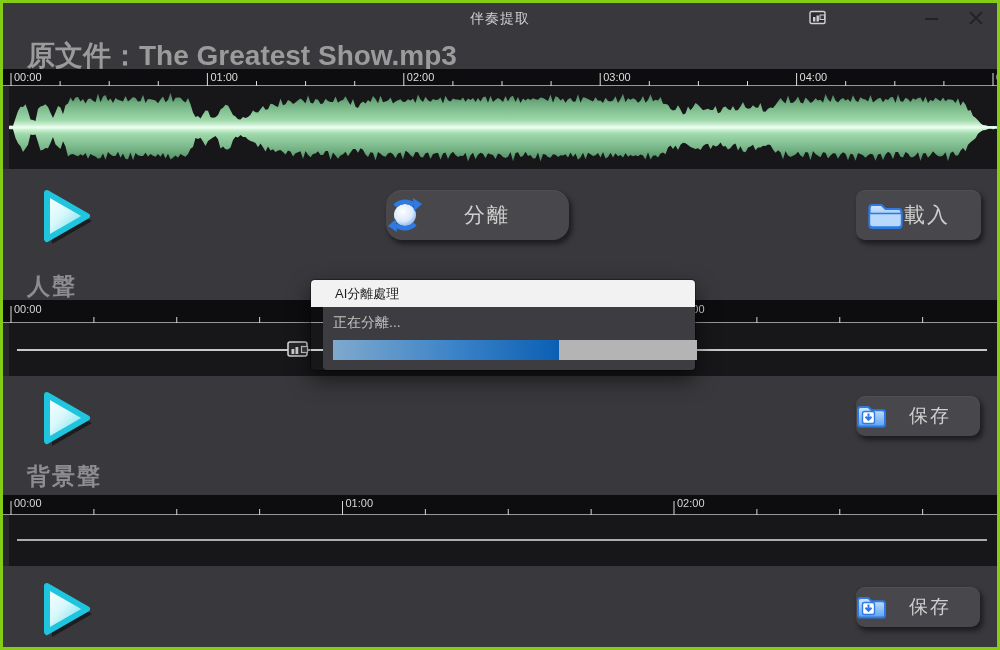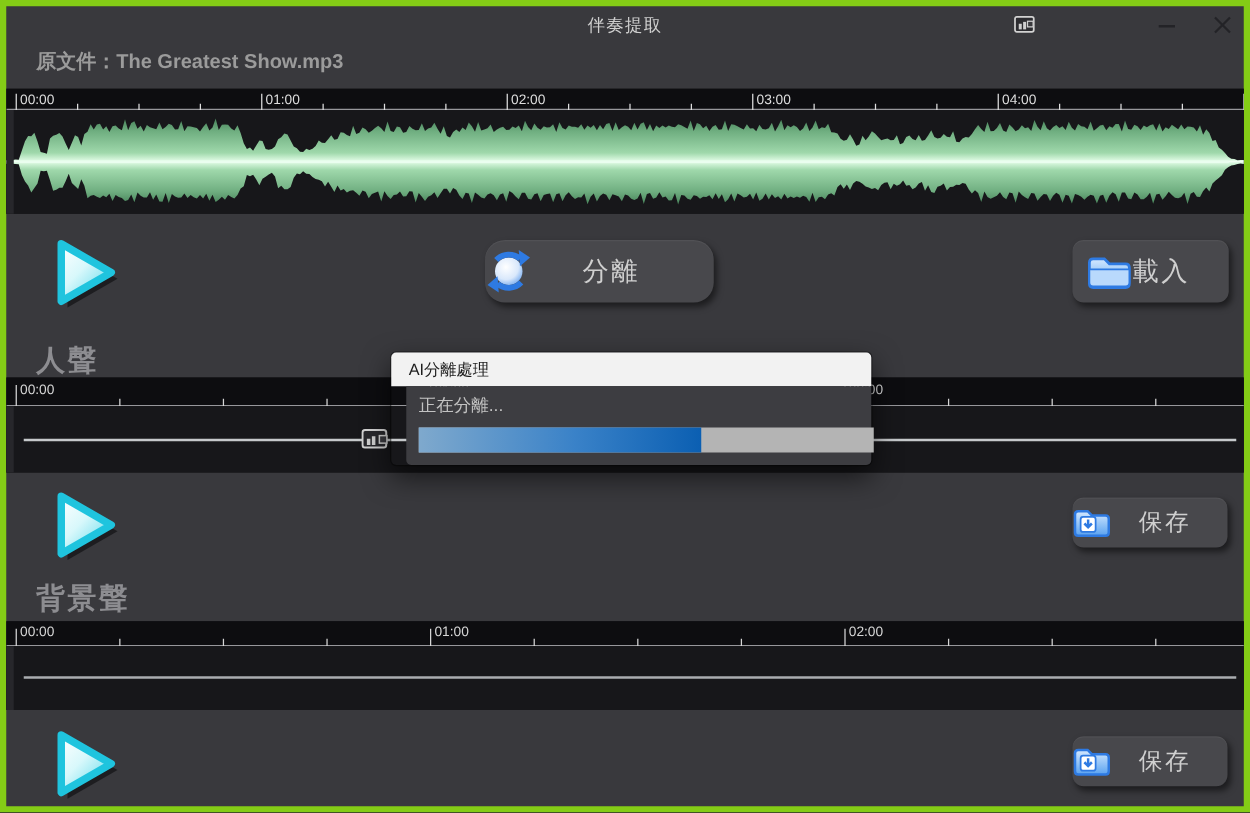--- a/index.html
+++ b/index.html
@@ -1,30 +1,30 @@
 <!DOCTYPE html>
 <html><head>
 <meta charset="utf-8">
 <style>
   * { margin:0; padding:0; box-sizing:border-box; }
   html,body { background:#222; }
   body { font-family:"Liberation Sans","DejaVu Sans",sans-serif; }
   #app {
     position:relative; width:1000px; height:650px; overflow:hidden;
-    background:#39393d; border:5px solid #84cc16;
+    background:#39393d; border:3px solid #84cc16;
   }
   
   .titlebar { position:absolute; left:0; top:0; width:100%; height:30px; }
   .titlebar .title { position:absolute; left:0; top:7px; width:100%; text-align:center;
     color:#cfcfcf; font-size:14px; letter-spacing:1px; }
   .tb-appicon { position:absolute; left:806px; top:7px; }
   .tb-min { position:absolute; left:920px; top:6px; width:18px; height:18px; cursor:default; }
   .tb-close { position:absolute; left:964px; top:6px; width:18px; height:18px; cursor:default; }
   
-  .src-label { position:absolute; left:24px; top:34px; font-size:16px; font-weight:600; color:#9b9b9b; }
+  .src-label { position:absolute; left:24px; top:34px; font-size:28px; font-weight:600; color:#9b9b9b; }
   
   .track { position:absolute; left:0; width:1000px; background:#141417; }
   .track .ruler { display:block; background:#0d0d10; }
   .track-src { top:66px; height:100px; }
   .wave-area { position:relative; width:1000px; height:83px; background:#17171a; }
   .track-voc { top:297px; height:76px; }
   .track-bg  { top:492px; height:71px; }
   .empty-area { position:relative; width:1000px; background:#17171a; }
   .track-voc .empty-area { height:53px; }
   .track-bg  .empty-area { height:51px; }
@@ -47,21 +47,21 @@
   .btn-load { left:853px; top:187px; width:125px; height:50px; padding-left:11px; }
   .btn-save { left:853px; width:124px; height:40px; padding-left:0; gap:22px; }
   .btn-save .lbl { font-size:19px; }
   .save-1 { top:393px; } .save-2 { top:584px; }
   
   .busy-cursor { position:absolute; left:284px; top:336px; }
   
   .dialog { position:absolute; left:308px; top:277px; width:384px; height:90px;
     border-radius:4px; box-shadow:0 9px 22px rgba(0,0,0,.6), 0 0 0 1px rgba(0,0,0,.35); }
   .dialog-titlebar { height:27px; background:#f2f2f2; border-radius:4px 4px 0 0;
-    line-height:27px; padding-left:14px; font-size:13px; color:#1d1d1d; }
+    line-height:27px; padding-left:24px; font-size:13px; color:#1d1d1d; }
   .dialog-body { position:relative; height:63px; background:#3d3d41; border-radius:0 0 4px 4px;margin-left:12px; }
   .dialog-status { position:absolute; left:10px; top:7px; font-size:14px; color:#c2c2c2; }
   .progress-track { position:absolute; left:10px; top:33px; width:364px; height:20px; background:#b4b4b4; }
   .progress-fill { height:100%; background:linear-gradient(to right,#7fa9cd,#3a82c8 55%,#0b5fb2); }
 </style>
 </head>
 <body>
 
 <div id="app">
 

